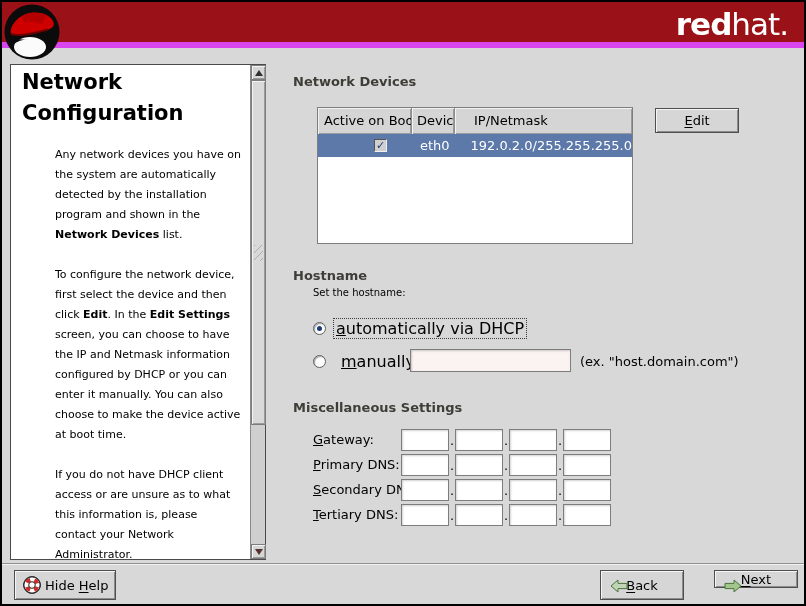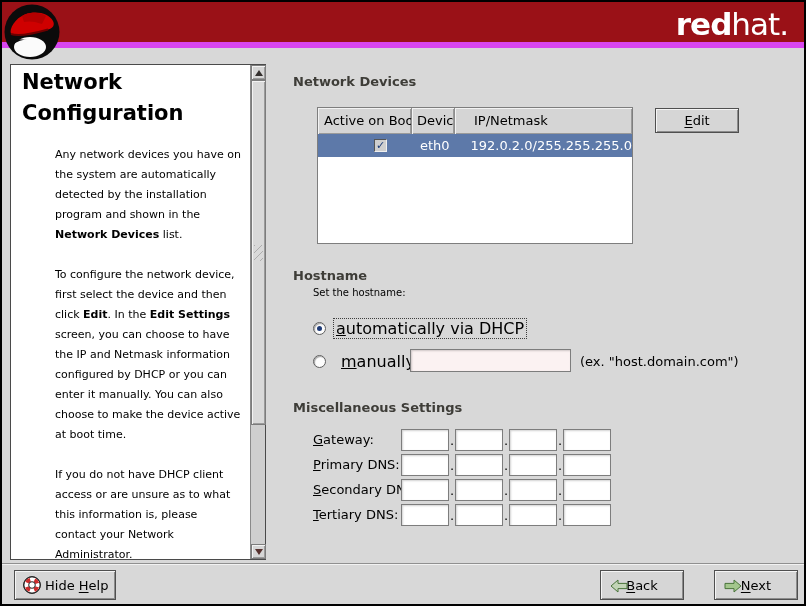--- a/index.html
+++ b/index.html
@@ -108,21 +108,21 @@
            padding:0 3px; font-family:inherit; }
   .octet-dot { width:6px; text-align:center; font-size:13px; align-self:flex-end;
                line-height:22px; }
 
   
   .footer-line { position:absolute; left:0; right:0; top:561px; height:2px;
                  border-top:1px solid #909090; border-bottom:1px solid #f2f2f2; }
   .hide-help-btn { left:12px; top:568px; height:30px; padding:0 7px; gap:3px; }
   .release-notes-btn { left:122px; top:568px; height:30px; padding:0 9px; gap:4px; }
   .back-btn { left:598px; top:568px; width:84px; height:30px; }
-  .next-btn { left:712px; top:568px; width:84px; height:30px; }
+  .next-btn { left:712px; top:568px; width:84px; height:18px; }
   .nav-icon { position:absolute; left:8px; top:7px; }
   u { text-decoration:underline; }
 </style>
 </head>
 <body>
 
 <div class="window">
 
   <div class="banner">
     <div class="wordmark">

